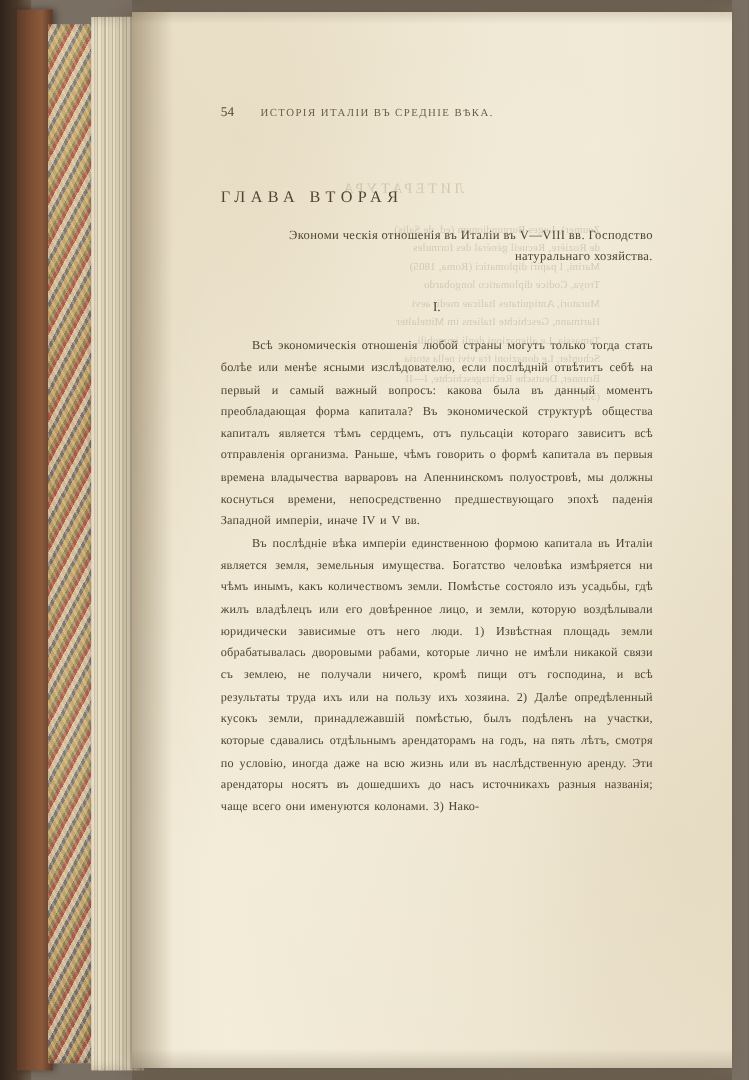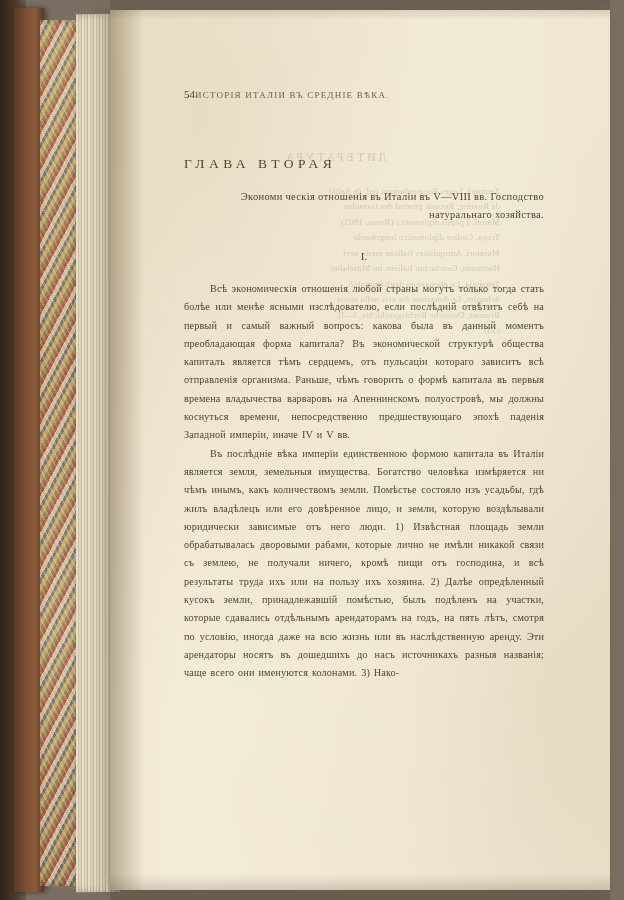--- a/index.html
+++ b/index.html
@@ -114,20 +114,21 @@
   .textblock {
     position: absolute;
     left: 74px; top: 78px;
     width: 360px;
     color: #4a4334;
   }
 
   .running-head {
     display: flex;
     align-items: baseline;
+    gap: 22px;
     font-size: 9.5px;
     letter-spacing: .9px;
     color: #5a5140;
     margin-bottom: 56px;
   }
   .page-number {
     font-size: 11px;
     letter-spacing: 0;
     color: #4f4636;
   }

